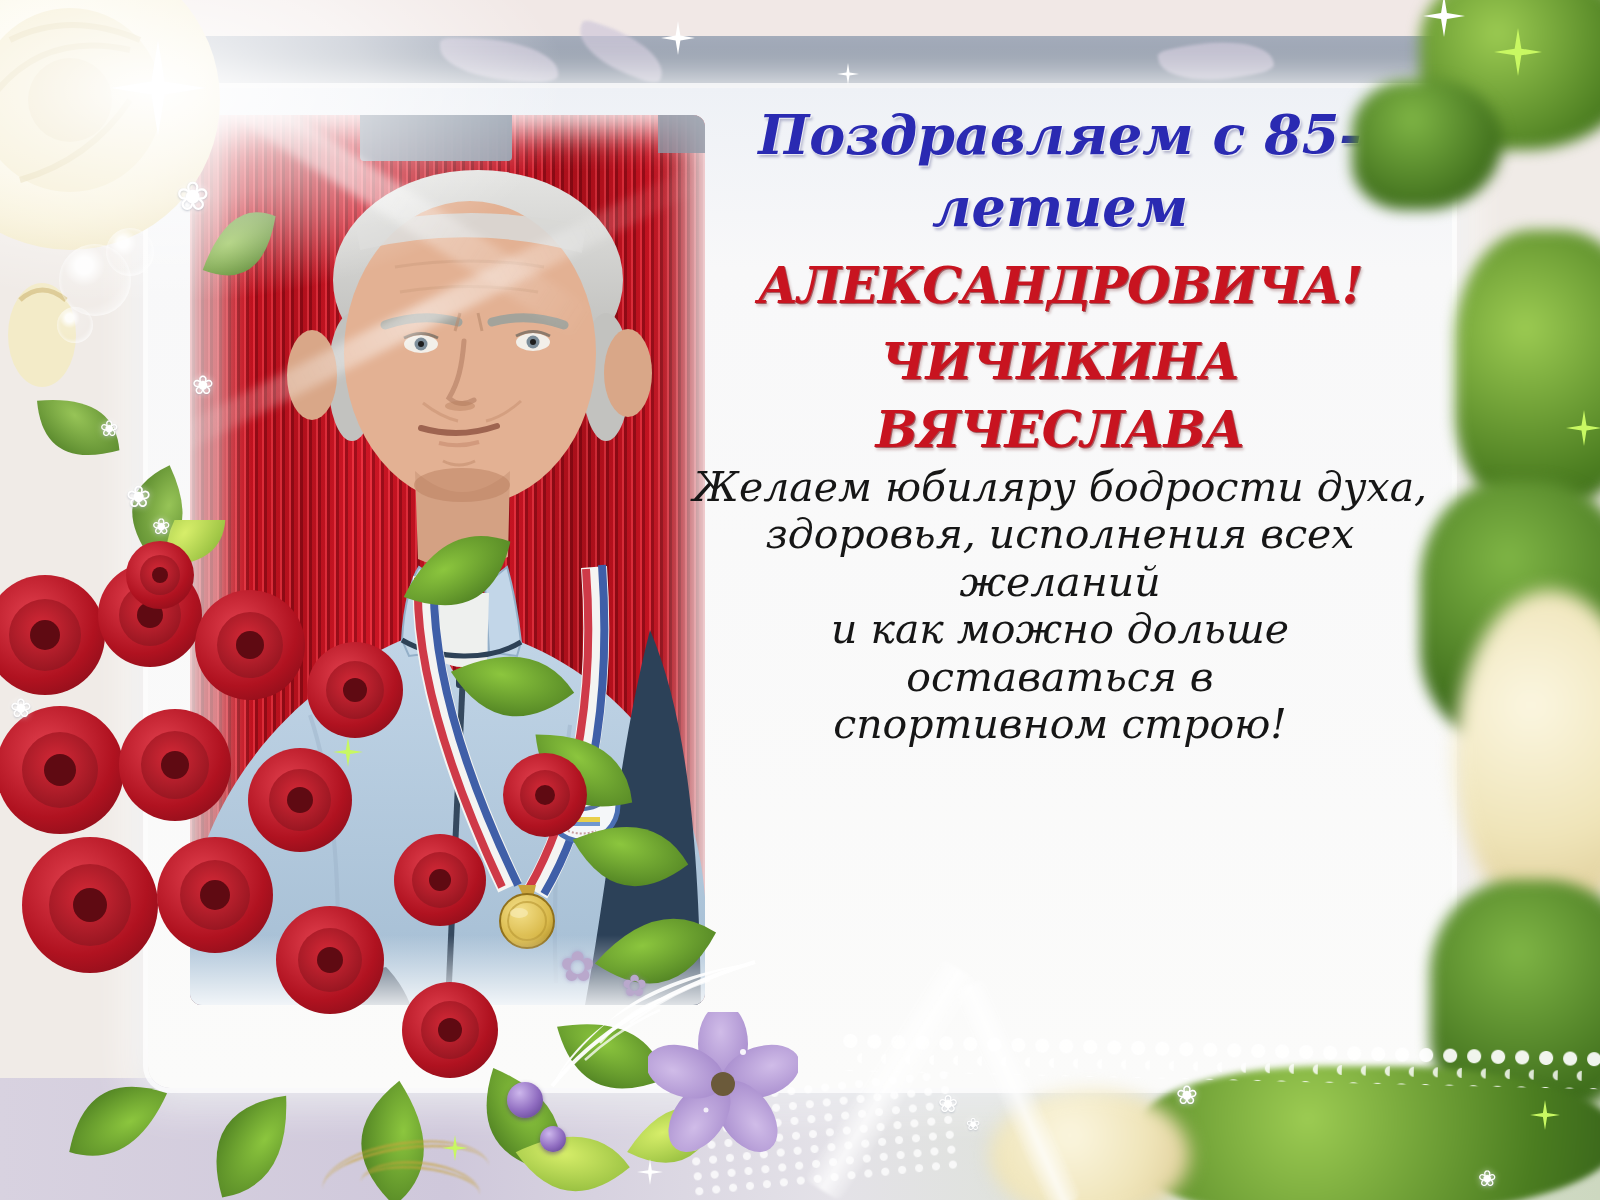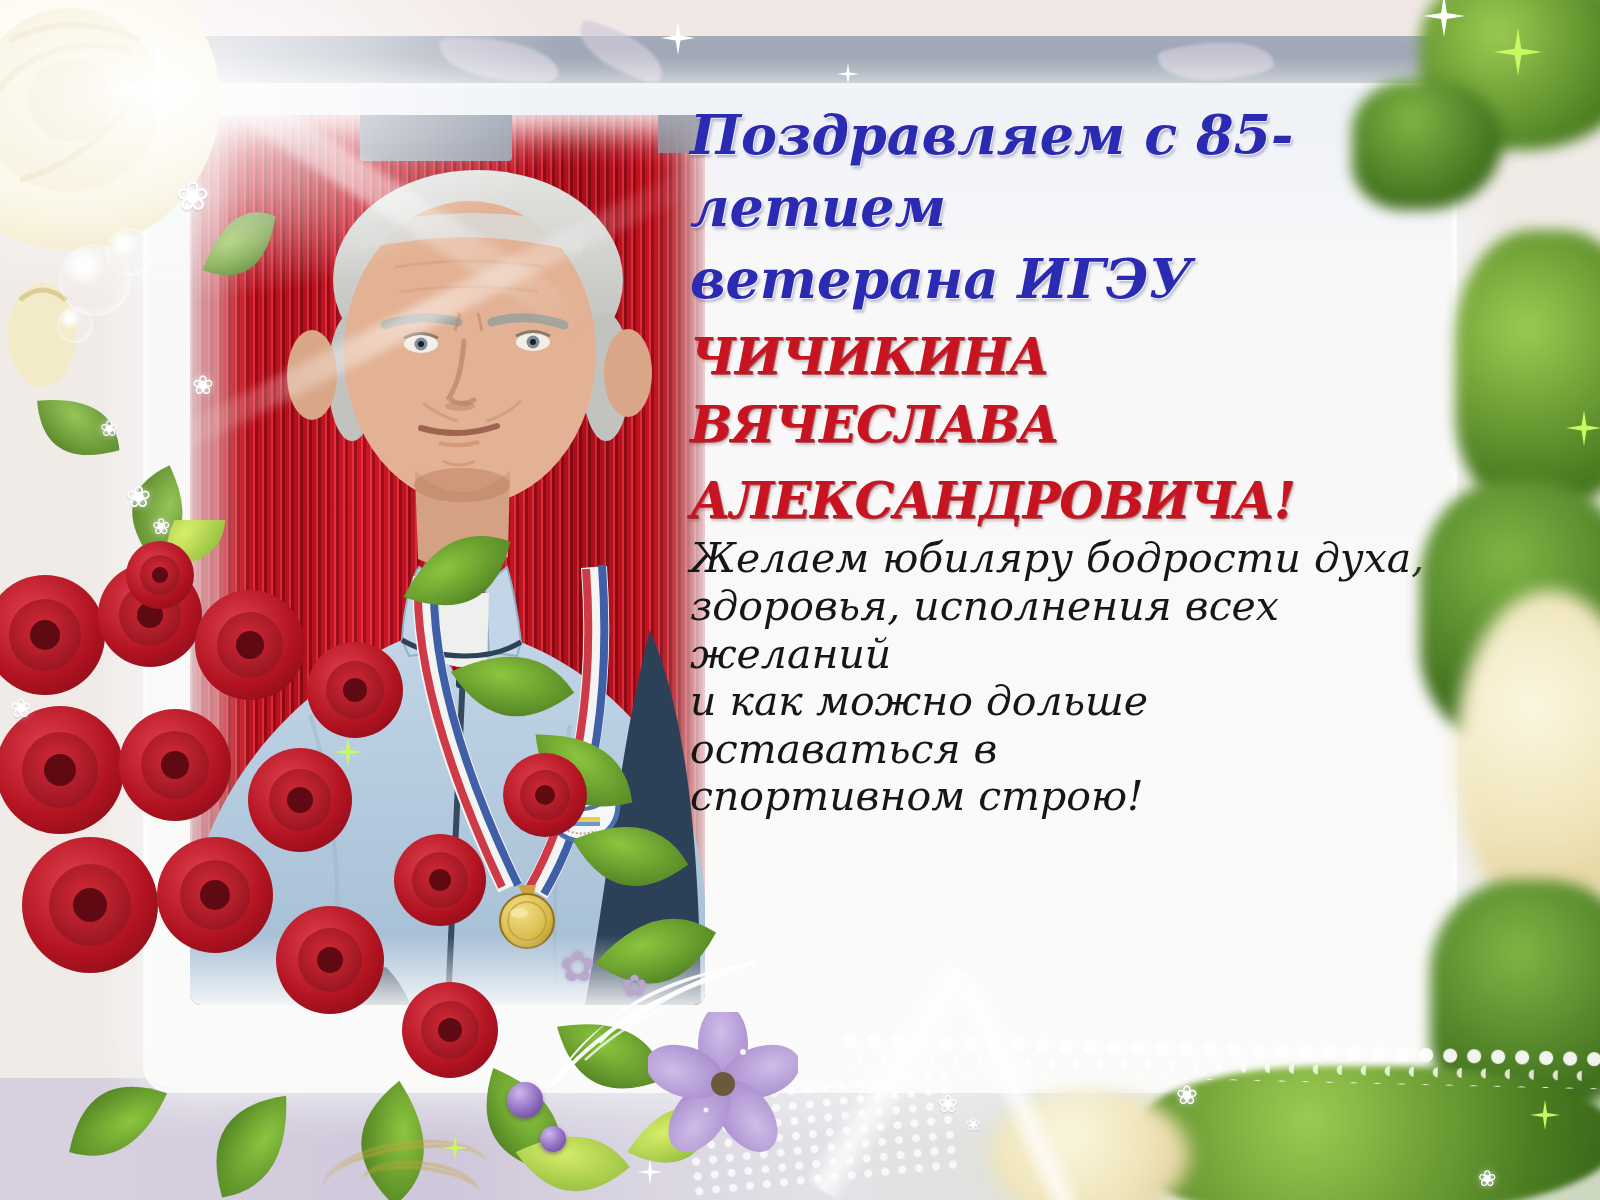--- a/index.html
+++ b/index.html
@@ -33,21 +33,21 @@
      box-shadow:inset 0 0 36px 16px rgba(255,255,255,.95);}
   .photo::after{content:"";position:absolute;left:0;bottom:0;width:100%;height:70px;
      background:linear-gradient(180deg,rgba(255,255,255,0),rgba(255,255,255,.85));}
   .wall{left:170px;top:0;width:152px;height:46px;background:#96a2b0;opacity:.95;border-radius:0 0 4px 4px;}
   .wall2{left:468px;top:0;width:47px;height:38px;background:#8e9aa8;opacity:.8;}
   .beam{background:linear-gradient(90deg,rgba(255,255,255,0),rgba(255,255,255,.5),rgba(255,255,255,0));
         filter:blur(4px);}
   .man-svg{left:0;top:0;}
 
   
-  .textcol{left:690px;top:100px;width:740px;text-align:left;font-style:italic;}
+  .textcol{left:690px;top:100px;width:740px;text-align:center;font-style:italic;}
   .line{white-space:pre-line;}
   .blue{color:#2a2ab2;font-weight:bold;font-size:54px;line-height:1.33;
         text-shadow:1px 1px 0 rgba(255,255,255,.7),2px 3px 3px rgba(10,10,90,.28);}
   .red{color:#c81420;font-weight:bold;font-size:50px;line-height:1.36;letter-spacing:-1px;
        text-shadow:1px 1px 0 rgba(120,6,12,.55),2px 3px 3px rgba(90,0,8,.25);margin-top:8px;}
   .bodytext{color:#161616;font-size:41px;line-height:1.16;margin:16px 0 0 0;font-weight:500;}
   .bodytext.second{margin-top:0;}
 
   
   .blob{border-radius:45% 55% 60% 40%;filter:blur(7px);}
@@ -187,23 +187,22 @@
         <rect x="374" y="707" width="36" height="4" fill="#6f97cf"></rect>
         <path d="M378,716 Q392,721 406,716" stroke="#a86060" stroke-width="2" fill="none" stroke-dasharray="2,2" opacity="0.6"></path>
       </g>
     </svg>
     <div class="abs beam" style="left:-120px;top:40px;width:560px;height:34px;transform:rotate(33deg);"></div>
     <div class="abs beam" style="left:-80px;top:190px;width:620px;height:26px;transform:rotate(-27deg);"></div>
   </div>
 
   <div class="abs textcol">
     <div class="line blue">Поздравляем с 85-летием</div>
-    <div class="line blue">ветерана ИГЭУ</div>
+    <div class="line red">АЛЕКСАНДРОВИЧА!</div>
     <div class="line red">ЧИЧИКИНА ВЯЧЕСЛАВА</div>
-    <div class="line red">АЛЕКСАНДРОВИЧА!</div>
     <p class="line bodytext second">Желаем юбиляру бодрости духа,
 здоровья, исполнения всех желаний
 и как можно дольше оставаться в
 спортивном строю!</p>
 
   </div>
 
   <svg class="abs" style="left:0;top:0;" width="290" height="580" viewBox="0 0 290 580">
     <defs>
       <radialGradient id="cg" cx="0.42" cy="0.38" r="0.95">

